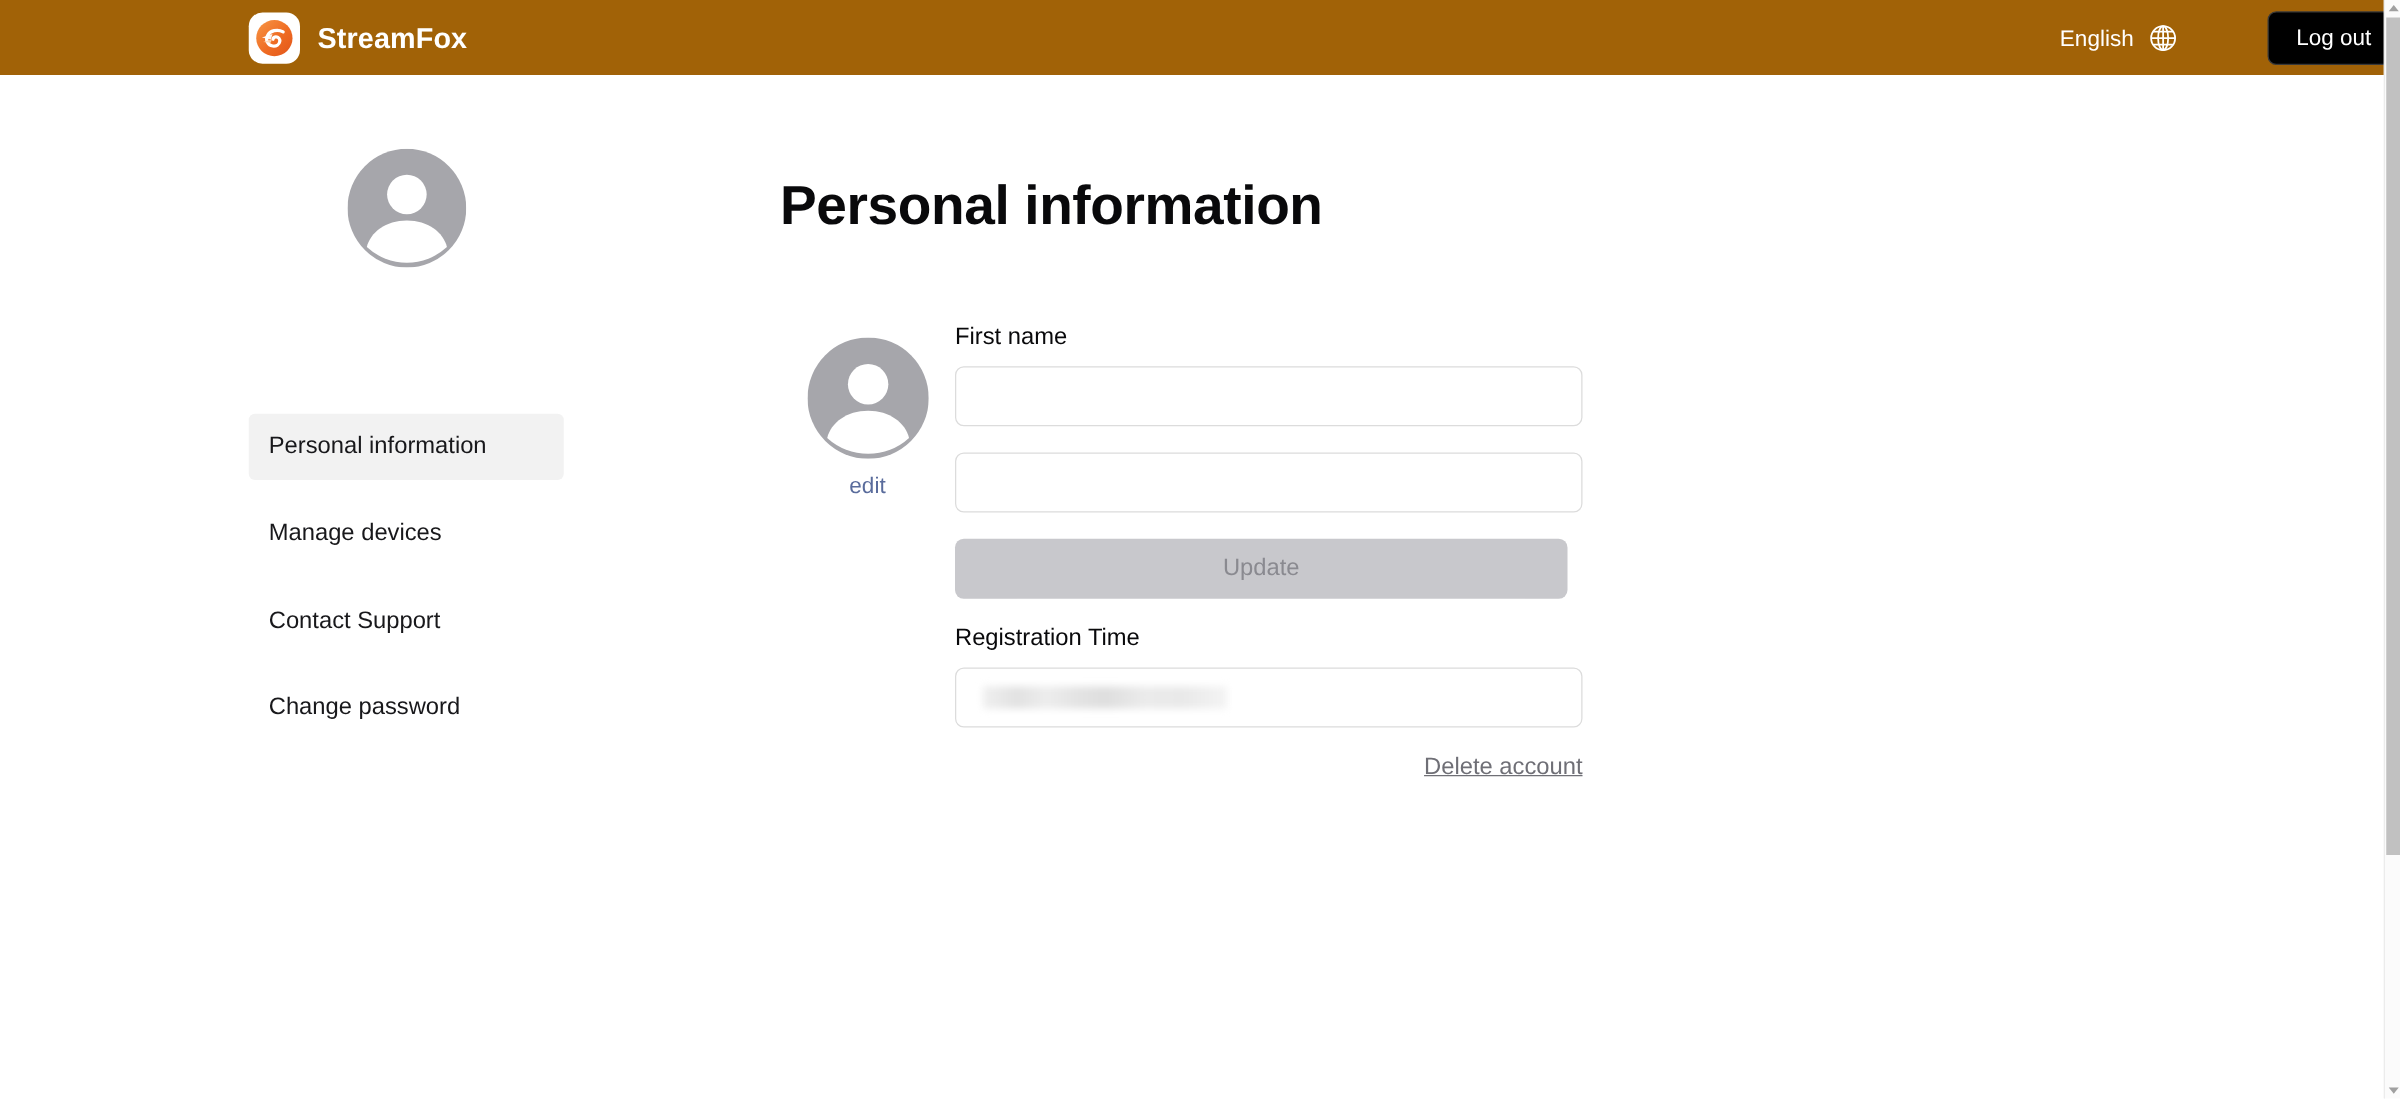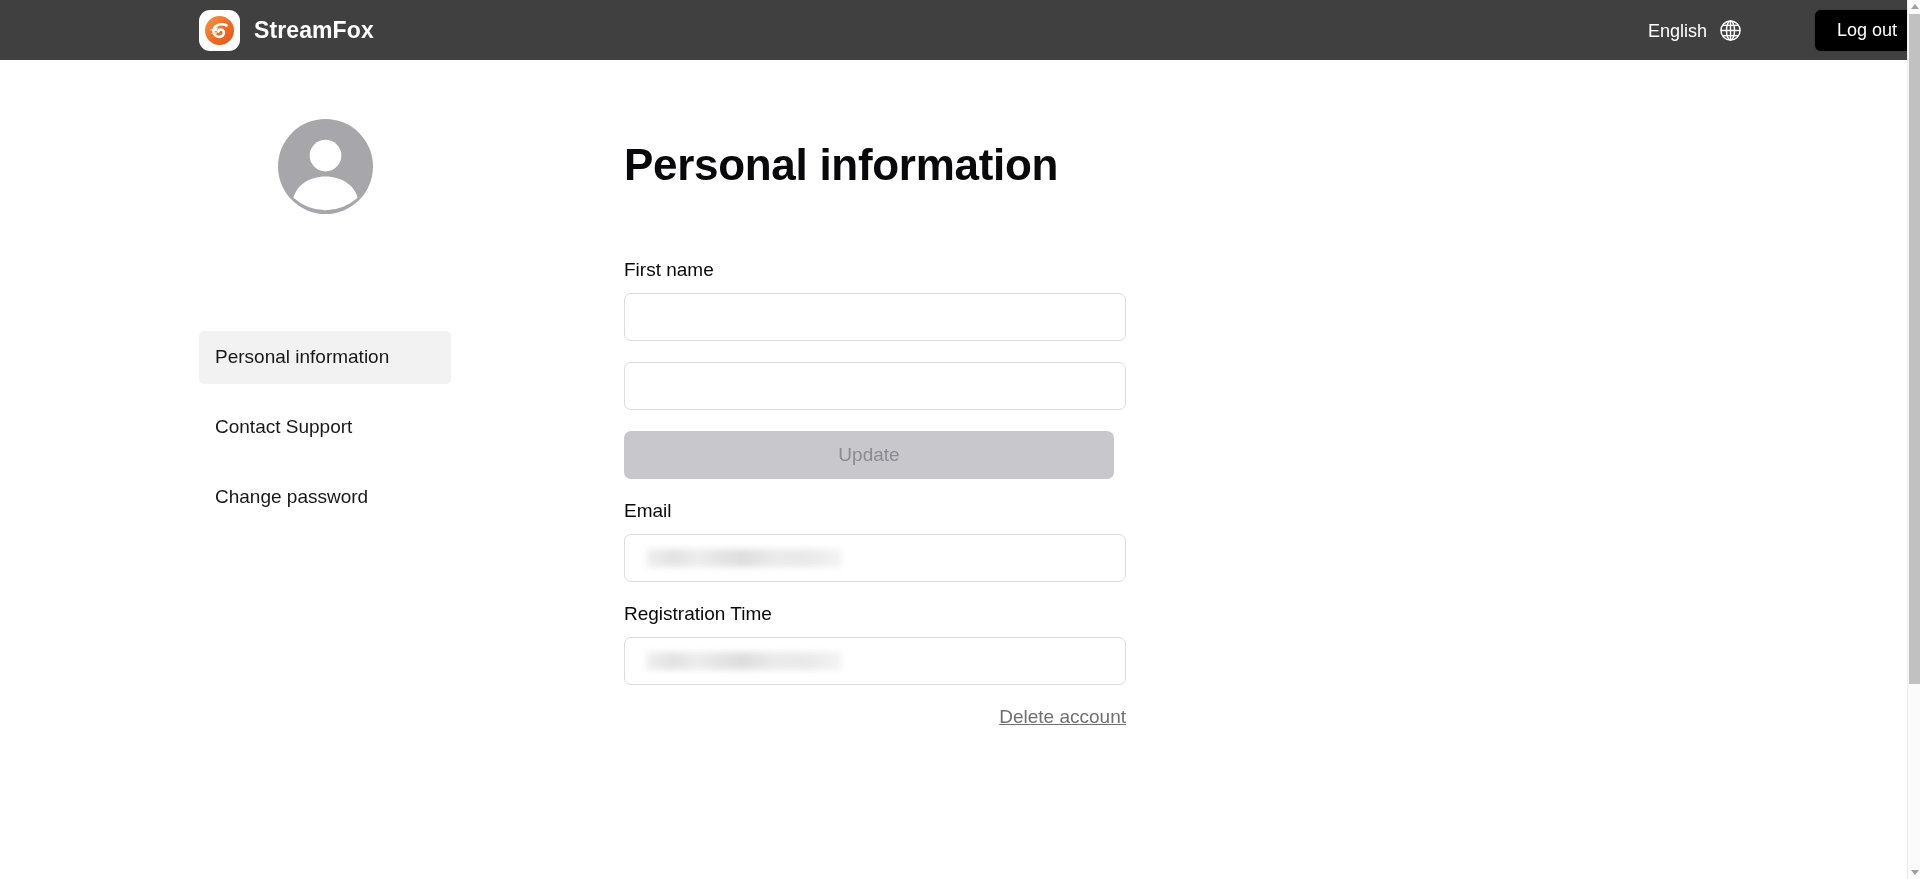--- a/index.html
+++ b/index.html
@@ -18,21 +18,21 @@
     height: 879px;
     background: #ffffff;
   }
 
   
   .header {
     position: absolute;
     top: 0; left: 0;
     width: 1920px;
     height: 60px;
-    background: #404040;
+    background: #a16207;
     display: flex;
     align-items: center;
   }
 
   .brand {
     position: absolute;
     left: 199px;
     display: flex;
     align-items: center;
     gap: 14px;
@@ -353,51 +353,56 @@
           <svg class="avatar-lg" viewBox="0 0 96 96" aria-hidden="true">
             <circle cx="48" cy="48" r="48" fill="#a6a6ab"></circle>
             <circle cx="48" cy="37" r="16" fill="#ffffff"></circle>
             <path d="M48 58 C31 58 18.5 67.5 15.6 79.5 A48 48 0 0 0 80.4 79.5 C77.5 67.5 65 58 48 58 Z" fill="#ffffff"></path>
           </svg>
         </span>
       </div>
 
       <nav class="nav">
         <div class="nav-item active">Personal information</div>
+        <div class="nav-item">Manage devices</div>
         <div class="nav-item">Contact Support</div>
         <div class="nav-item">Change password</div>
       </nav>
     </div>
 
     <div class="main">
 
       <h1 class="page-title">Personal information</h1>
 
       <div class="form-area">
 
+        <div class="avatar-col">
+          <span>
+            <svg class="avatar-md" viewBox="0 0 96 96" aria-hidden="true">
+              <circle cx="48" cy="48" r="48" fill="#a6a6ab"></circle>
+              <circle cx="48" cy="37" r="16" fill="#ffffff"></circle>
+              <path d="M48 58 C31 58 18.5 67.5 15.6 79.5 A48 48 0 0 0 80.4 79.5 C77.5 67.5 65 58 48 58 Z" fill="#ffffff"></path>
+            </svg>
+          </span>
+          <span class="edit-link">edit</span>
+        </div>
 
         <div class="fields">
 
           <div class="field-group">
             <div class="field-label">First name</div>
             <input class="field-input" type="text" value="" placeholder="" style="">
           </div>
 
           <div class="field-group">
             <input class="field-input" type="text" value="" placeholder="" style="">
           </div>
 
           <button class="update-button">Update</button>
 
-          <div class="field-group">
-            <div class="field-label">Email</div>
-            <div class="redacted-field">
-              <span class="redacted-bar" style="width:196px"></span>
-            </div>
-          </div>
 
           <div class="field-group">
             <div class="field-label">Registration Time</div>
             <div class="redacted-field">
               <span class="redacted-bar" style="width:196px"></span>
             </div>
           </div>
 
           <div class="delete-row">
             <span class="delete-link">Delete account</span>

